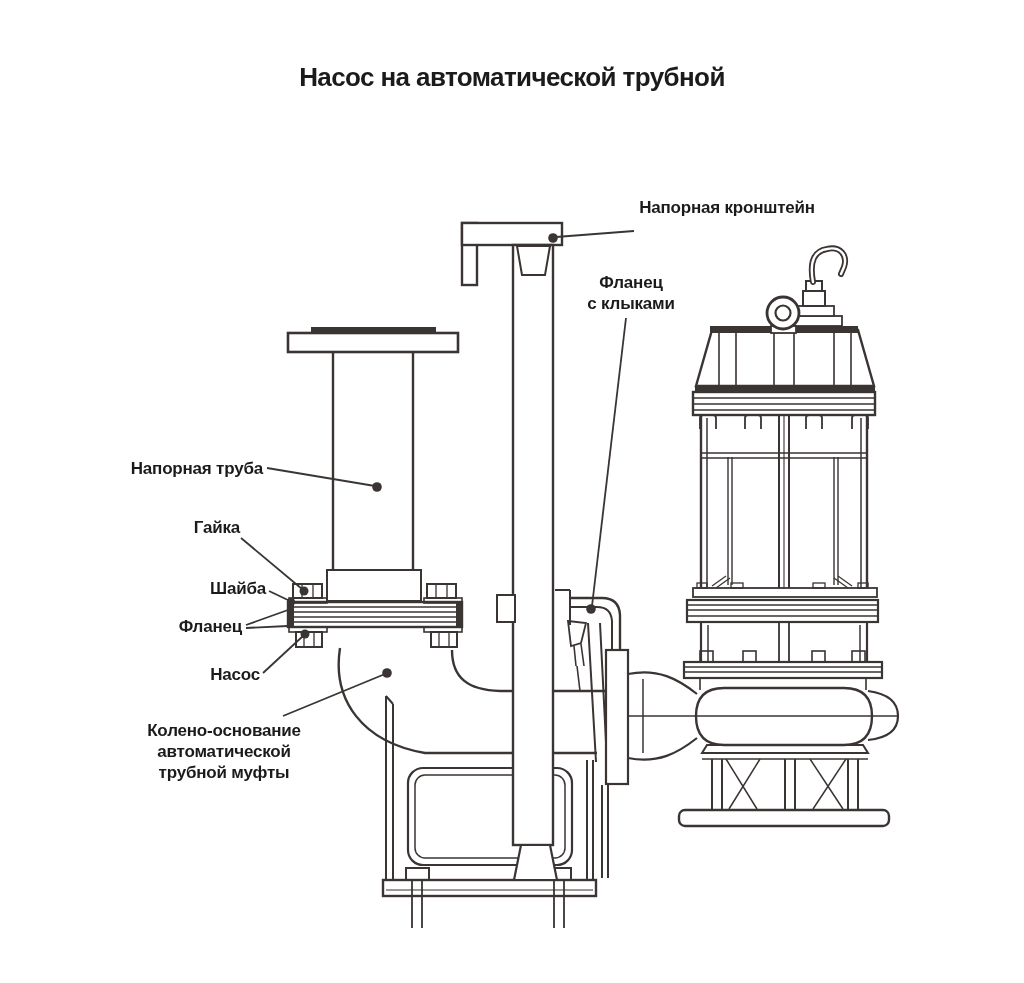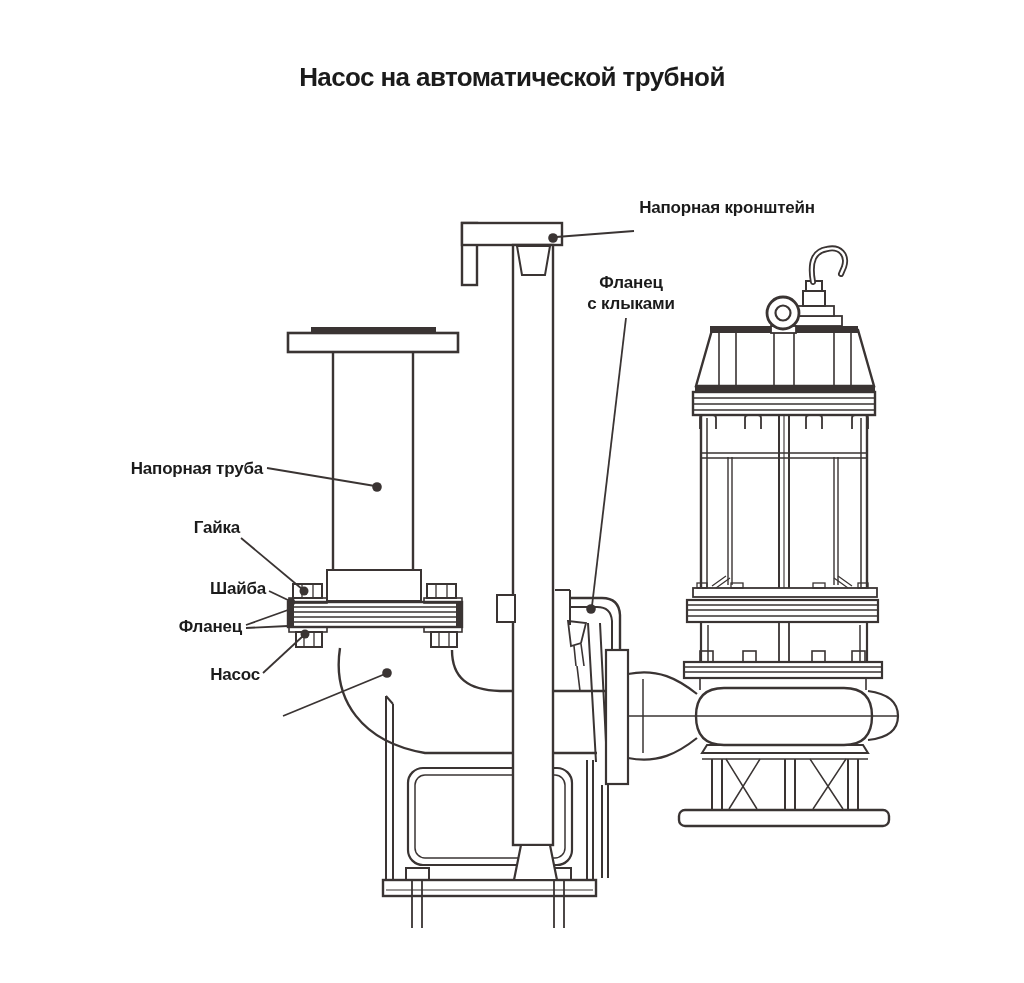--- a/index.html
+++ b/index.html
@@ -250,14 +250,19 @@
   <div class="lbl right" style="right:761px; top:458px;">Напорная труба</div>
 
   <div class="lbl right" style="right:784px; top:517px;">Гайка</div>
 
   <div class="lbl right" style="right:758px; top:578px;margin-left:28px;">Шайба</div>
 
   <div class="lbl right" style="right:782px; top:616px;">Фланец</div>
 
   <div class="lbl right" style="right:764px; top:664px;">Насос</div>
 
+  <div class="lbl center" style="left:224px; top:720px;">
+    <span>Колено-основание</span>
+    <span>автоматической</span>
+    <span>трубной муфты</span>
+  </div>
 
 </div>
 
 </body></html>

